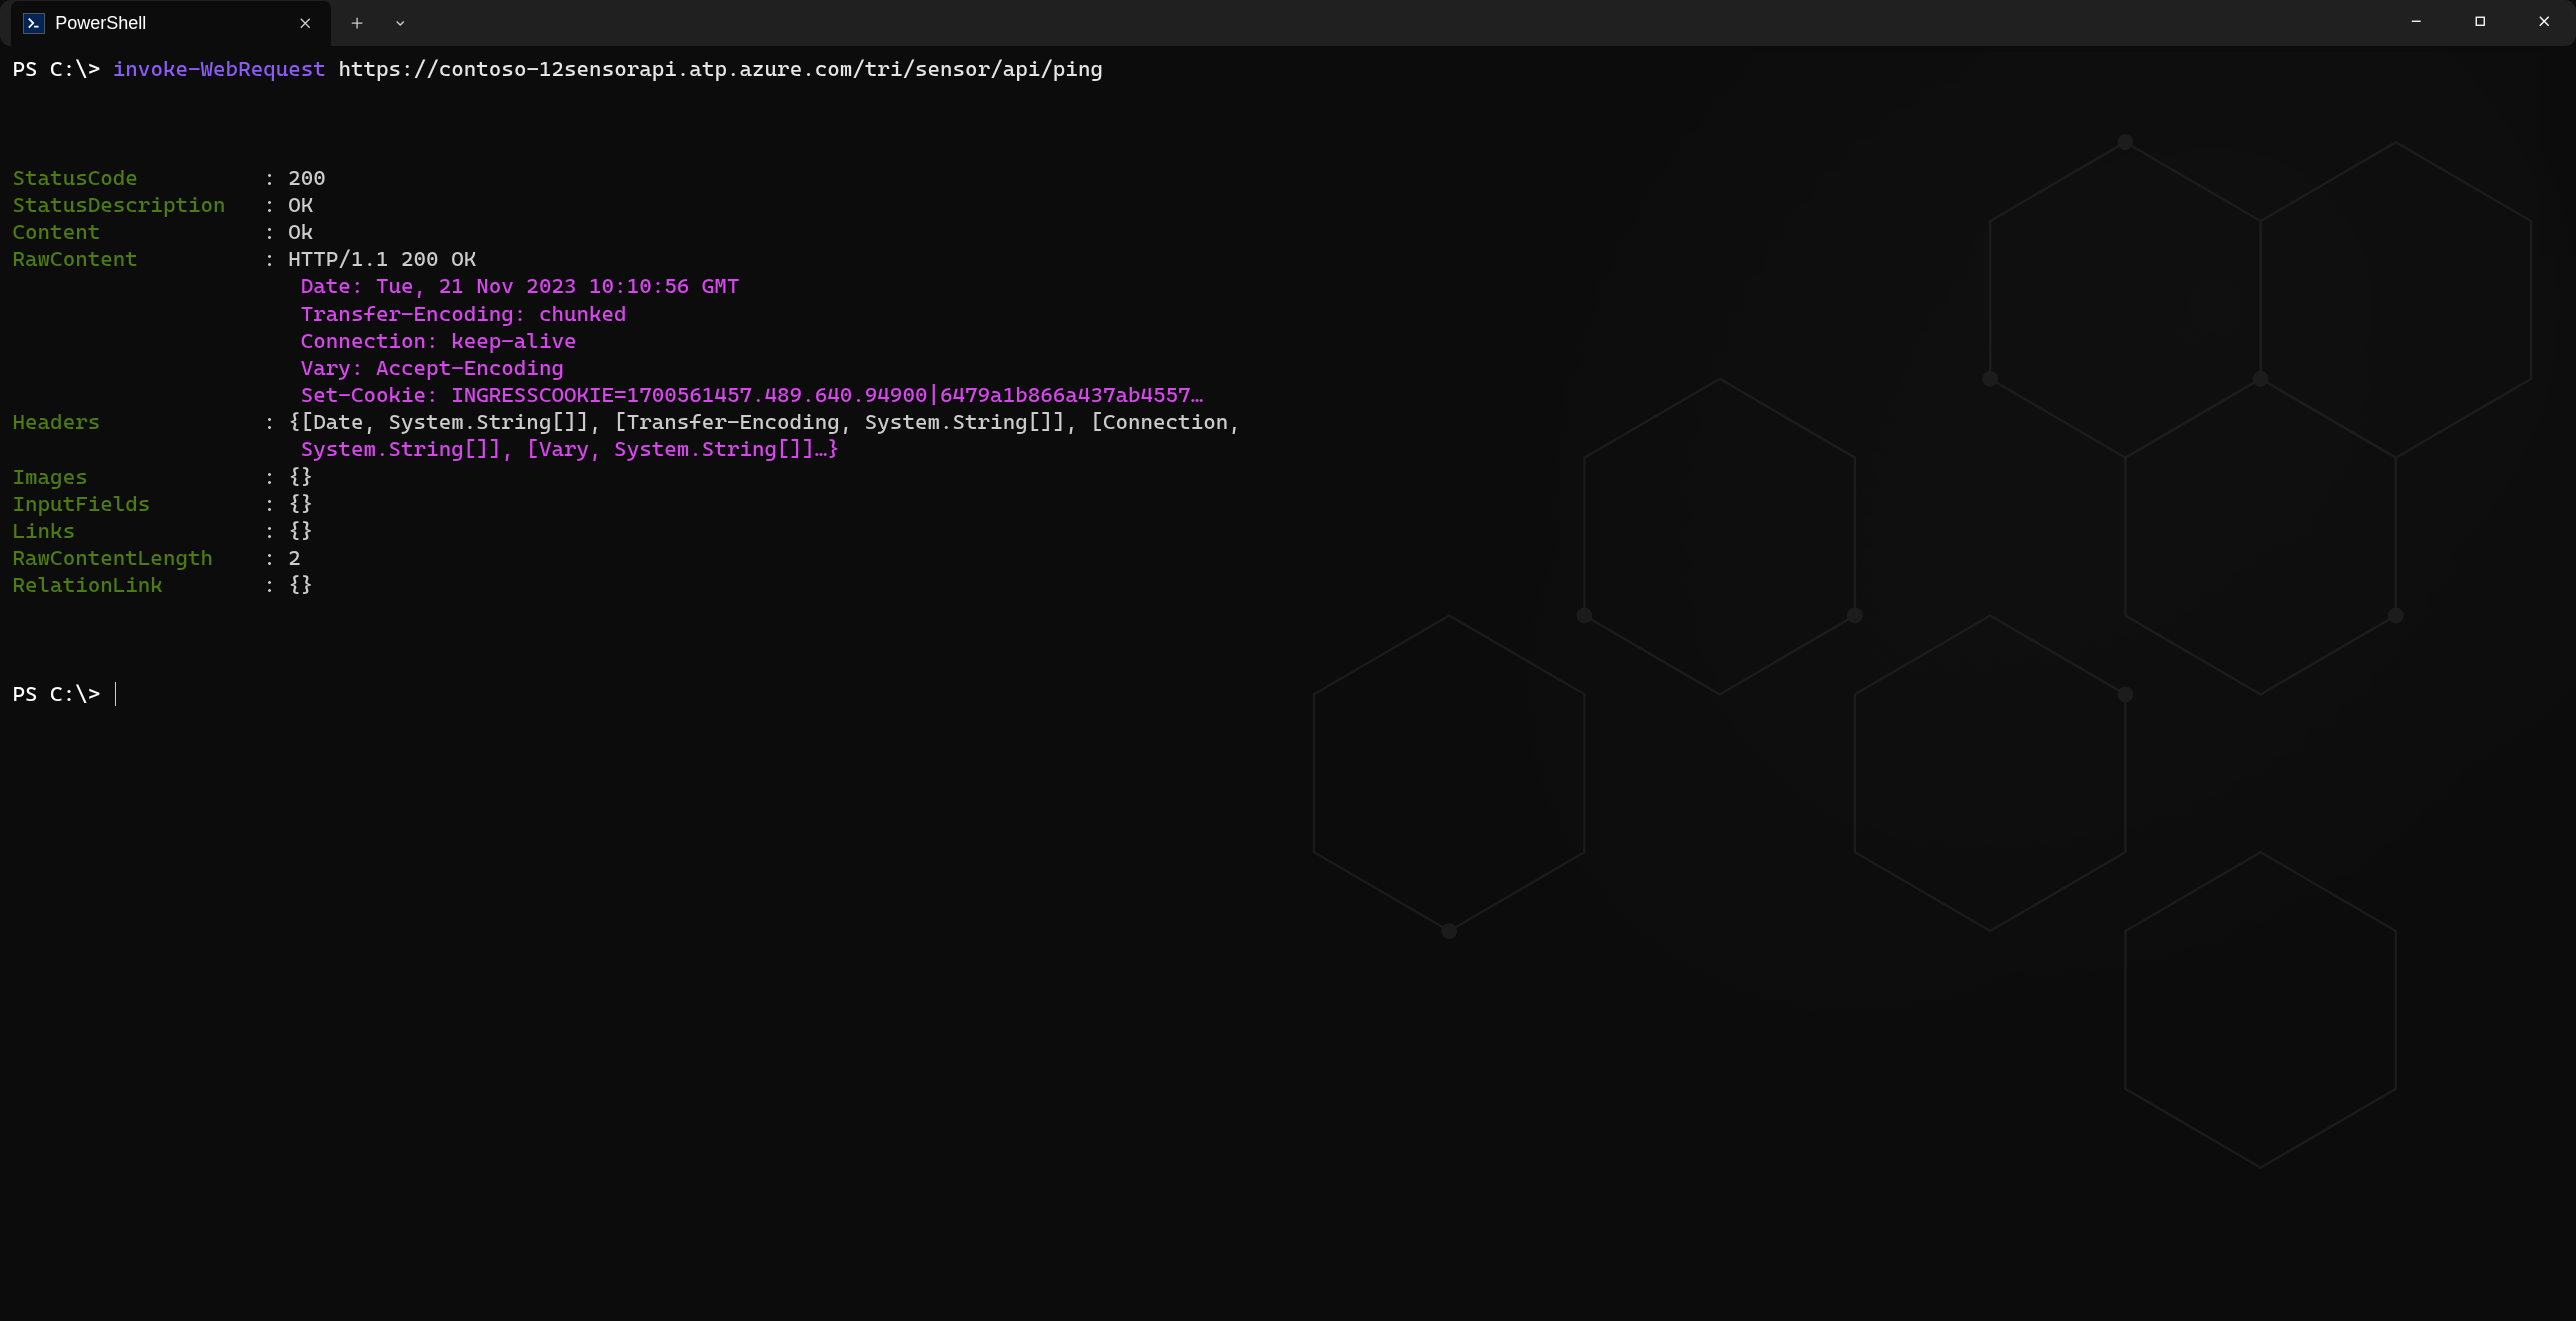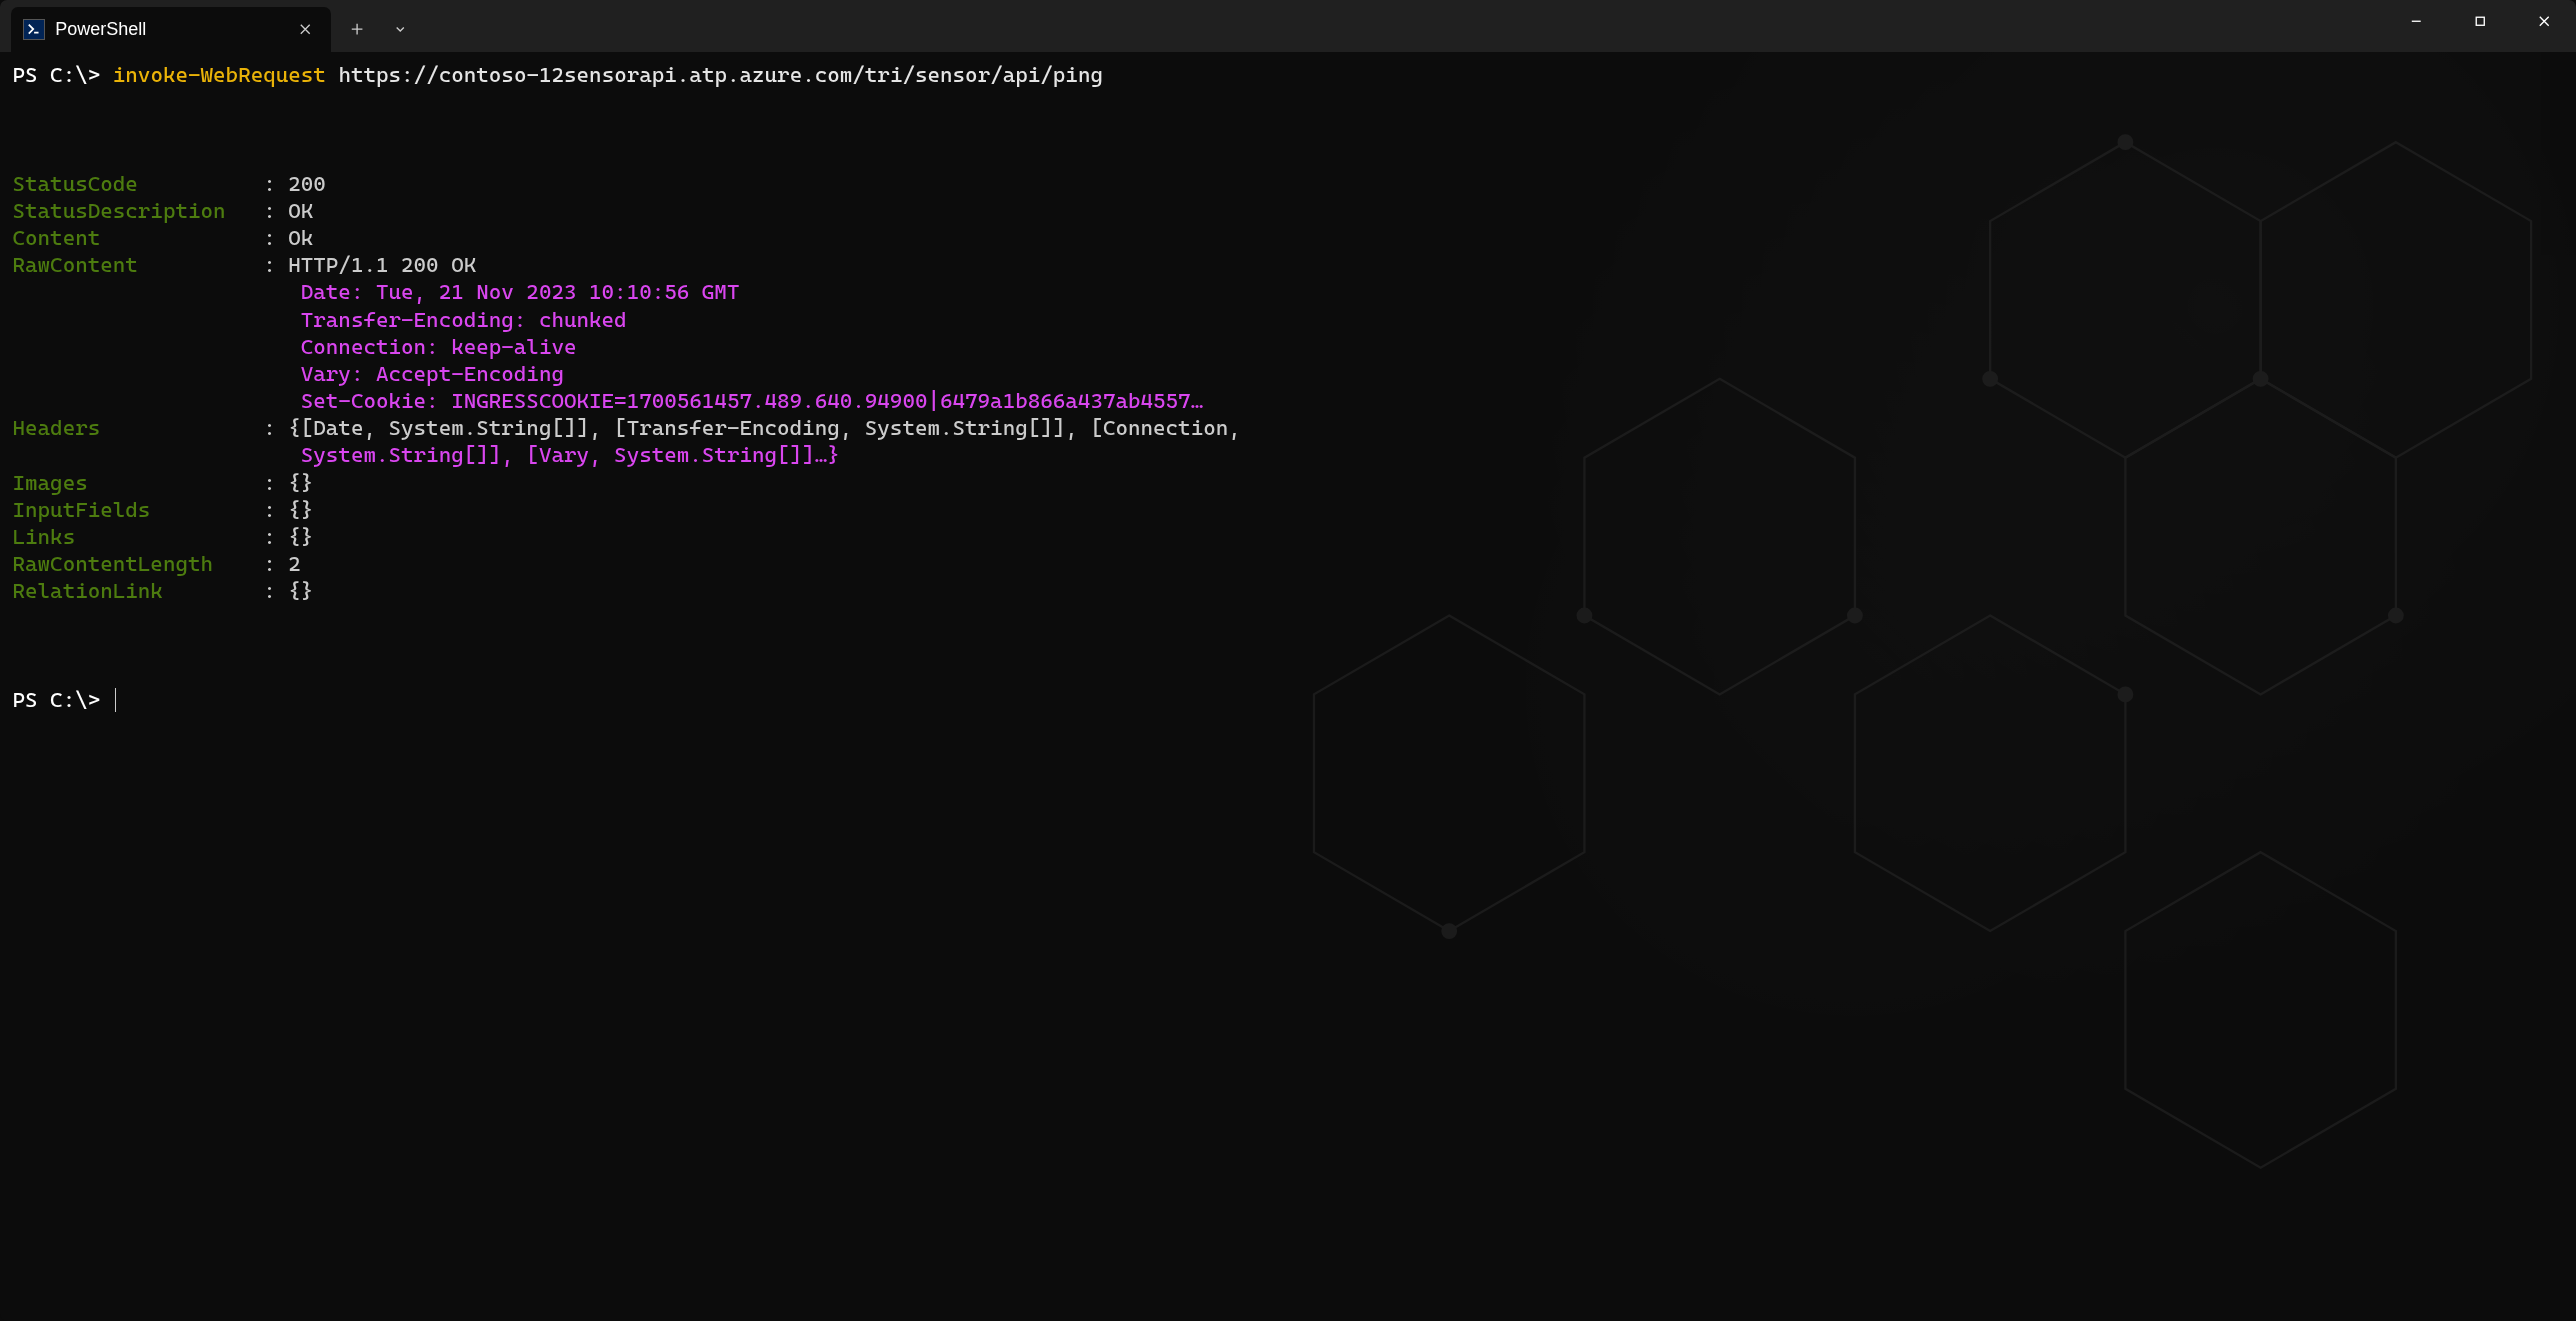--- a/index.html
+++ b/index.html
@@ -14,25 +14,26 @@
   }
   .window {
     width: 100%;
     height: 100%;
     background: #0c0c0c;
     position: relative;
     border-radius: 7.1px;
     overflow: hidden;
   }
   .titlebar {
-    height: 52px;
+    height: 46px;
     background: #202020;
     display: flex;
     align-items: flex-end;
     position: relative;
+    border-radius: 11px;
   }
   .tab {
     height: 45px;
     background: #0c0c0c;
     border-top-left-radius: 7.1px;
     border-top-right-radius: 7.1px;
     display: flex;
     align-items: center;
     padding: 0 12.5px 0 12.5px;
     margin-left: 10.7px;
@@ -119,21 +120,21 @@
     height: calc(100% - 52px);
     opacity: 0.10;
     z-index: 1;
     background:
       radial-gradient(circle at 80% 20%, rgba(255,255,255,0.15) 0%, transparent 40%),
       radial-gradient(circle at 60% 50%, rgba(255,255,255,0.08) 0%, transparent 50%);
     pointer-events: none;
   }
   .hex-bg svg { width:100%; height:100%; }
   .prompt { color: #ffffff; }
-  .cmd-yellow { color: #eab308; }
+  .cmd-yellow { color: #8b5cf6; }
   .cmd-white { color: #e5e5e5; }
   .line { display: block; }
   .kv-key { color: #4d7c0f; display:inline-block; width: 20ch; }
   .kv-colon { color: #cccccc; }
   .kv-val { color: #cccccc; margin-top: 20px; }
   .cont { color: #d946ef; padding-left: 23ch; display:block; }
   .cursor {
     display:inline-block;
     width: 1.8px;
     height: 1.1em;

